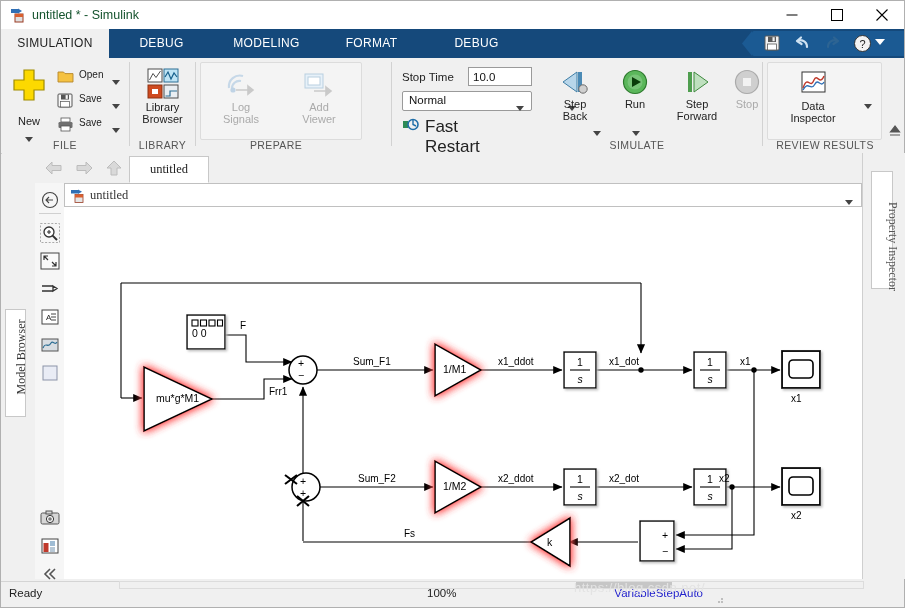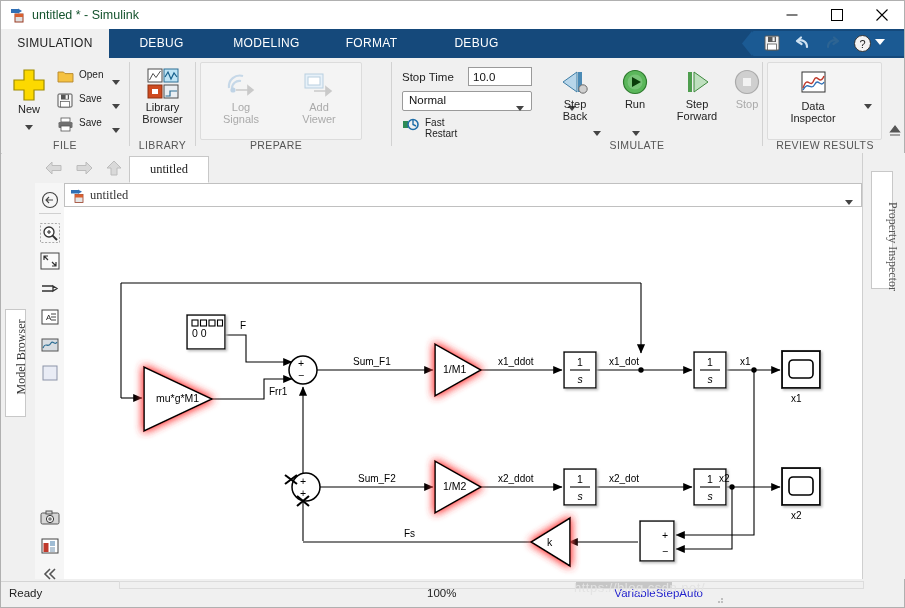--- a/index.html
+++ b/index.html
@@ -171,21 +171,21 @@
     </div>
   </div>
 
   <div class="ribbon">
 
     <div class="rgroup" style="left:0;width:128px;">
       <div class="bigbtn" style="left:5px;top:10px;width:46px;">
         <svg width="36" height="34" viewBox="0 0 36 34" style="margin:0 auto;display:block;">
           <path d="M13 2 L23 2 L23 12 L33 12 L33 22 L23 22 L23 32 L13 32 L13 22 L3 22 L3 12 L13 12 Z" fill="#fcd900" stroke="#a08b00" stroke-width="1.2"></path>
         </svg>
-        <div class="lbl" style="margin-top:1px;">New</div>
+        <div class="lbl" style="margin-top:13px;">New</div>
         <span style="display:inline-block;margin-top:4px;">
           <span class="caret" style="display:inline-block;"></span>
         </span>
       </div>
 
       <div class="smallrow" style="left:54px;top:8px;width:68px;">
         <span class="ic">
           <svg width="17" height="15" viewBox="0 0 17 15">
               <path d="M1 3 L6.5 3 L8 4.6 L16 4.6 L16 13 L1 13 Z" fill="#f5c242" stroke="#b5872a" stroke-width=".9"></path>
             </svg>
@@ -280,21 +280,21 @@
         <span class="c"><span class="caret" style="display:inline-block;"></span></span>
       </div>
       <div style="position:absolute;left:10px;top:58px;height:18px;">
         <span style="position:absolute;left:0;top:1px;">
           <svg width="18" height="15" viewBox="0 0 18 15">
               <rect x="1" y="4" width="5" height="7" fill="#2e8b57"></rect>
               <circle cx="11" cy="7.5" r="5" fill="none" stroke="#1f6ea8" stroke-width="1.6"></circle>
               <path d="M11 3 L11 7.5 L14 9" stroke="#1f6ea8" stroke-width="1.4" fill="none"></path>
             </svg>
         </span>
-        <span style="position:absolute;left:23px;top:1px;font-size:10px;color:#222;">Fast Restart</span>
+        <span style="position:absolute;left:23px;top:1px;font-size:17px;color:#222;">Fast Restart</span>
       </div>
 
       <div class="bigbtn" style="left:155px;top:10px;width:56px;">
         <svg width="36" height="30" viewBox="0 0 36 30" style="margin:0 auto;display:block;">
           <path d="M20 4 L20 24 L6 14 Z" fill="#b8d6ea" stroke="#3f7ea6"></path>
           <rect x="21" y="4" width="4" height="20" fill="#4b8ab5"></rect>
           <circle cx="26" cy="21" r="4.2" fill="#cfcfcf" stroke="#6d6d6d"></circle>
         </svg>
         <div class="lbl">Step</div>
         <div class="lbl">Back</div>

